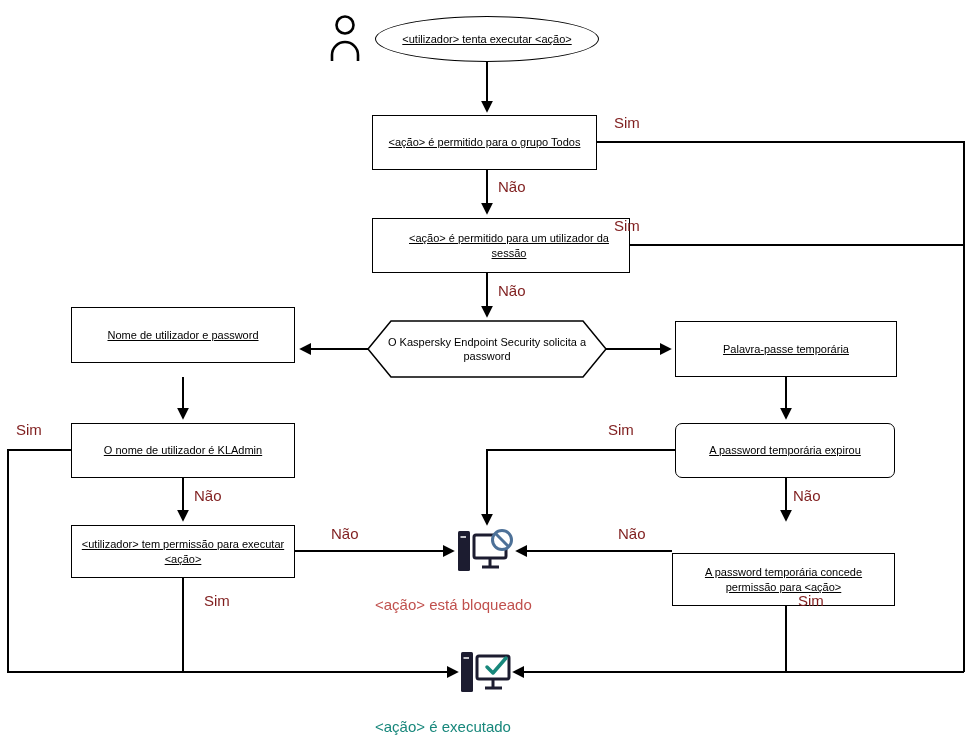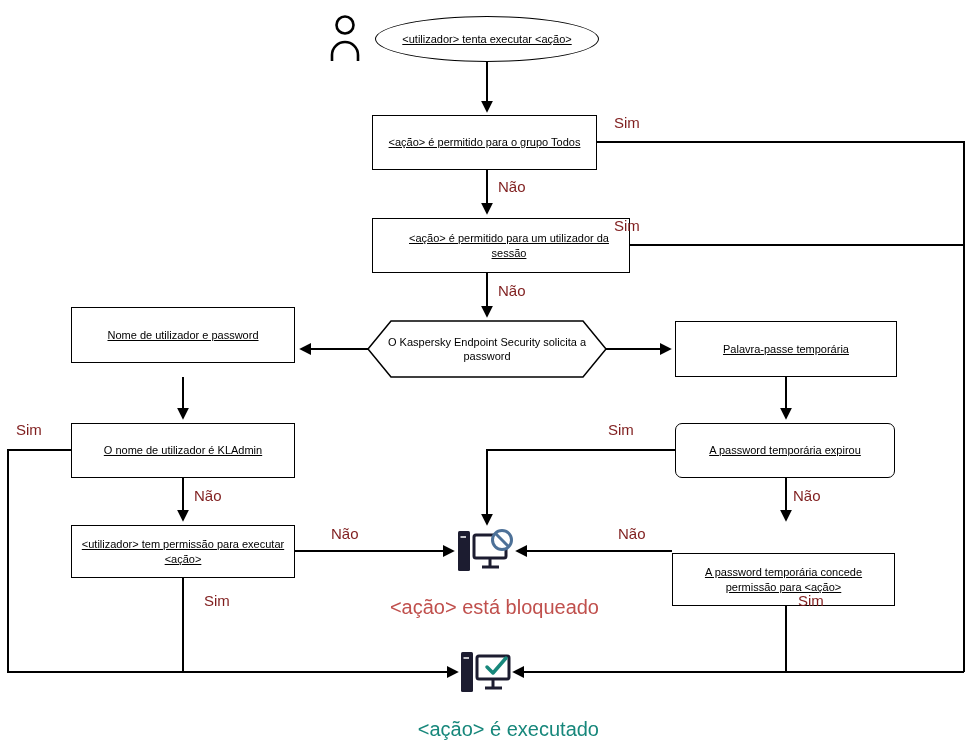--- a/index.html
+++ b/index.html
@@ -42,22 +42,22 @@
   .lbl {
     position: absolute;
     font-size: 15px;
     color: #7f1d1d;
     z-index: 2;
     white-space: nowrap;
   }
   .outcome {
     position: absolute;
     width: 224px;
-    text-align: right;
-    font-size: 20px;
+    text-align: left;
+    font-size: 15px;
     z-index: 2;
     white-space: nowrap;
   }
   .outcome.blocked  { color: var(--color-blocked, #c0504d); }
   .outcome.executed { color: var(--color-executed, #17877b); }
 </style>
 </head>
 <body>
 
 <div class="canvas">

